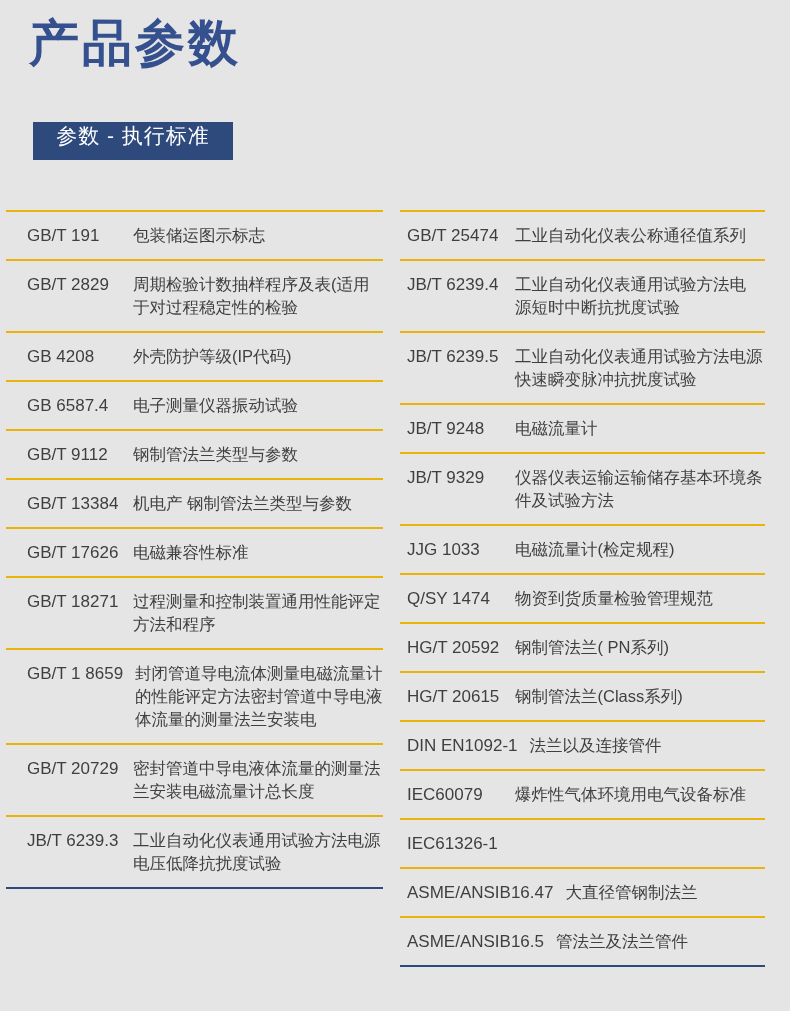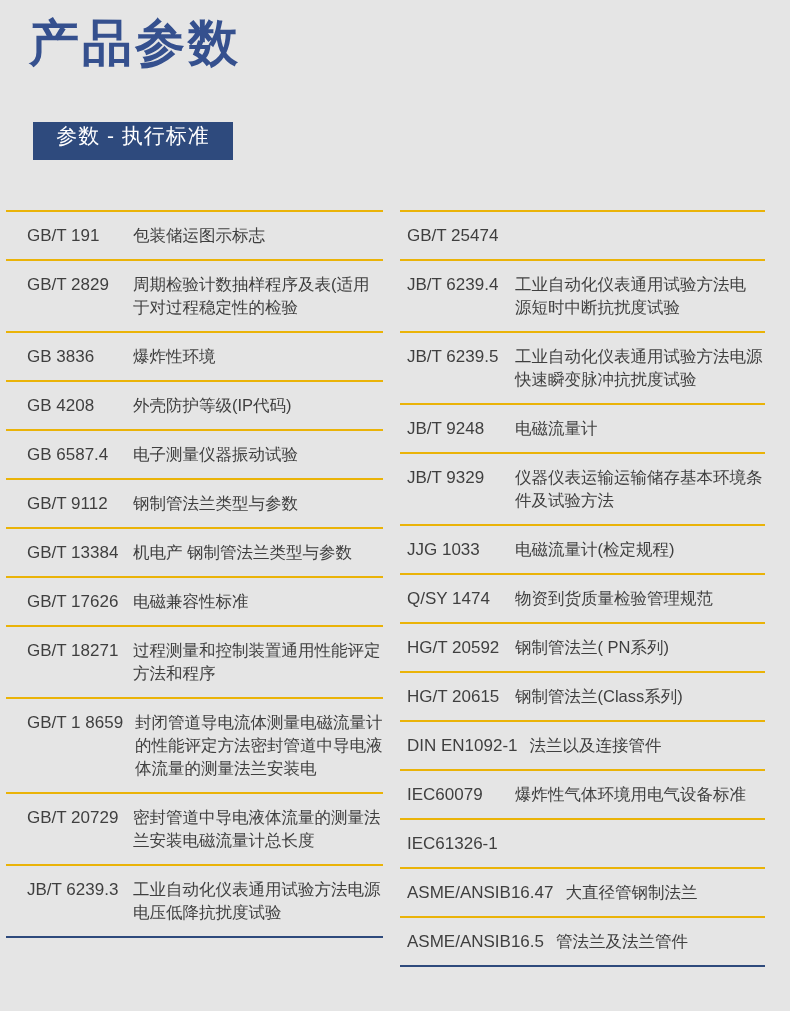--- a/index.html
+++ b/index.html
@@ -94,24 +94,20 @@
       <div class="row">
         <span class="code">GB/T 191</span>
         <span class="desc">包装储运图示标志</span>
       </div>
       <div class="row">
         <span class="code">GB/T 2829</span>
         <span class="desc">周期检验计数抽样程序及表(适用
 于对过程稳定性的检验</span>
       </div>
       <div class="row">
-        <span class="code">GB 3836</span>
-        <span class="desc">爆炸性环境</span>
-      </div>
-      <div class="row">
         <span class="code">GB 4208</span>
         <span class="desc">外壳防护等级(IP代码)</span>
       </div>
       <div class="row">
         <span class="code">GB 6587.4</span>
         <span class="desc">电子测量仪器振动试验</span>
       </div>
       <div class="row">
         <span class="code">GB/T 9112</span>
         <span class="desc">钢制管法兰类型与参数</span>
@@ -143,20 +139,21 @@
       <div class="row">
         <span class="code">JB/T 6239.3</span>
         <span class="desc">工业自动化仪表通用试验方法电源
 电压低降抗扰度试验</span>
       </div>
     </div>
 
   <div class="col col-right" id="col-right">
       <div class="row">
         <span class="code">GB/T 25474</span>
+        <span class="desc">工业自动化仪表公称通径值系列</span>
       </div>
       <div class="row">
         <span class="code">JB/T 6239.4</span>
         <span class="desc">工业自动化仪表通用试验方法电
 源短时中断抗扰度试验</span>
       </div>
       <div class="row">
         <span class="code">JB/T 6239.5</span>
         <span class="desc">工业自动化仪表通用试验方法电源
 快速瞬变脉冲抗扰度试验</span>

